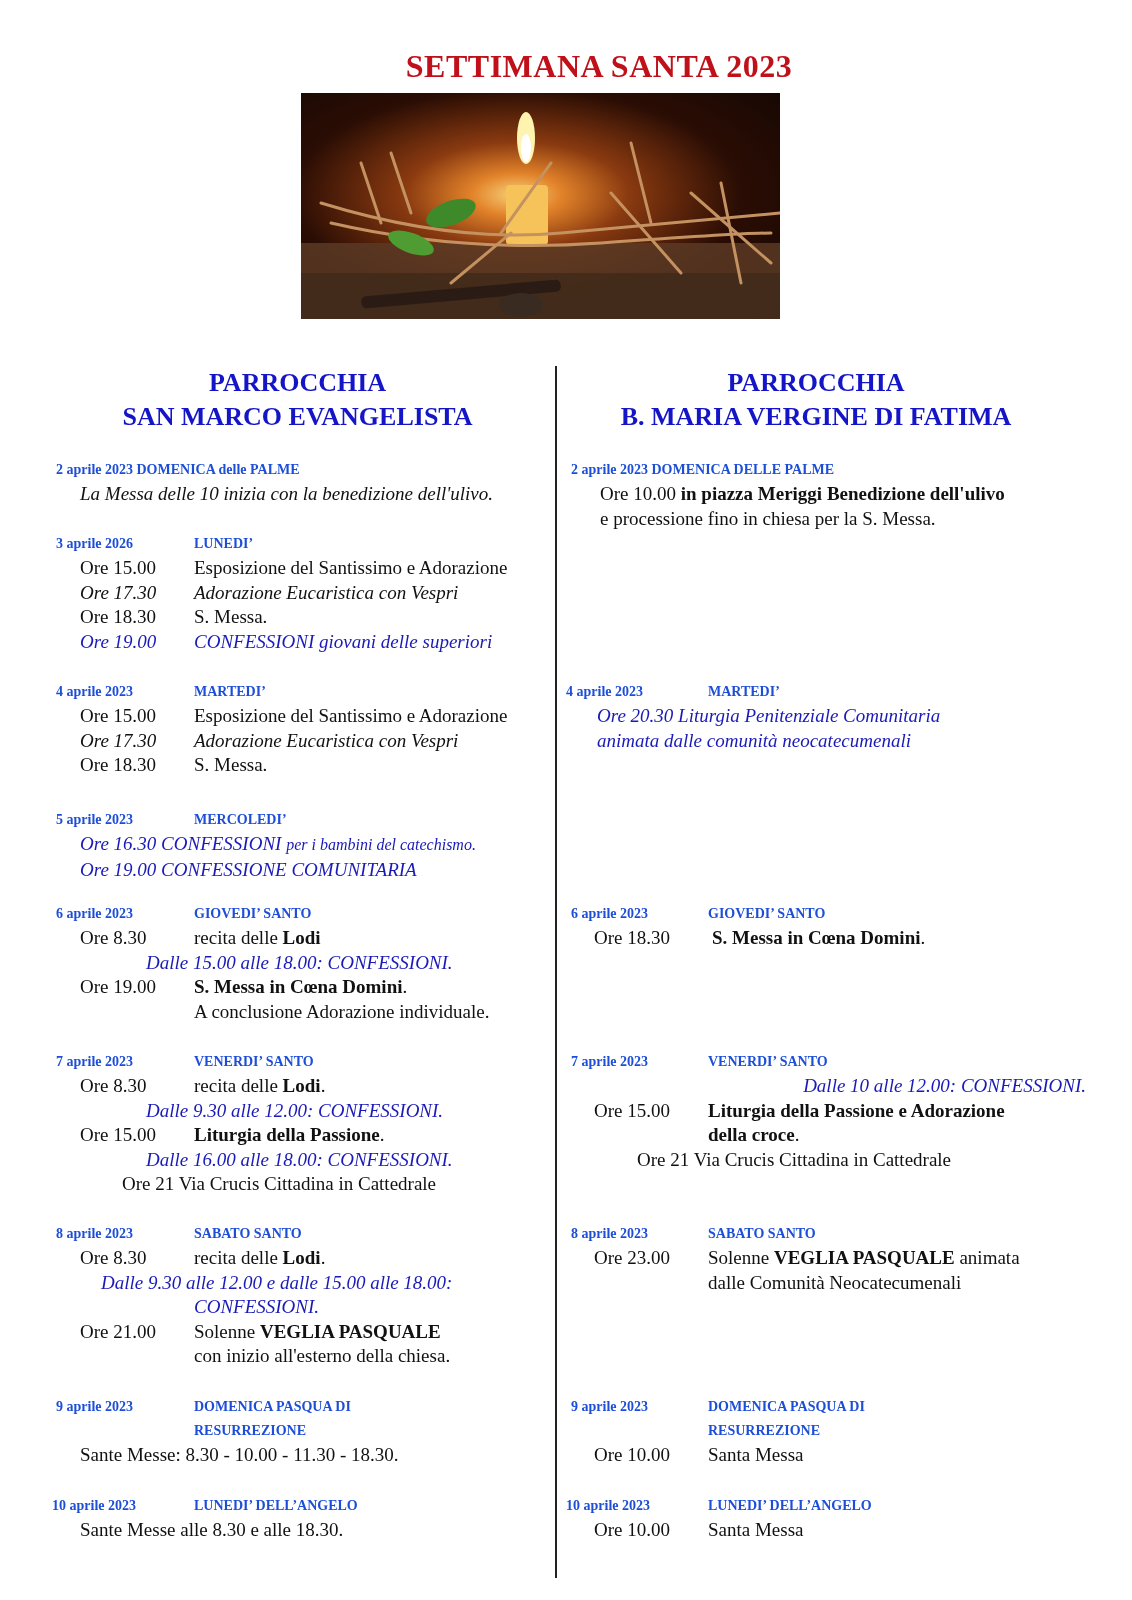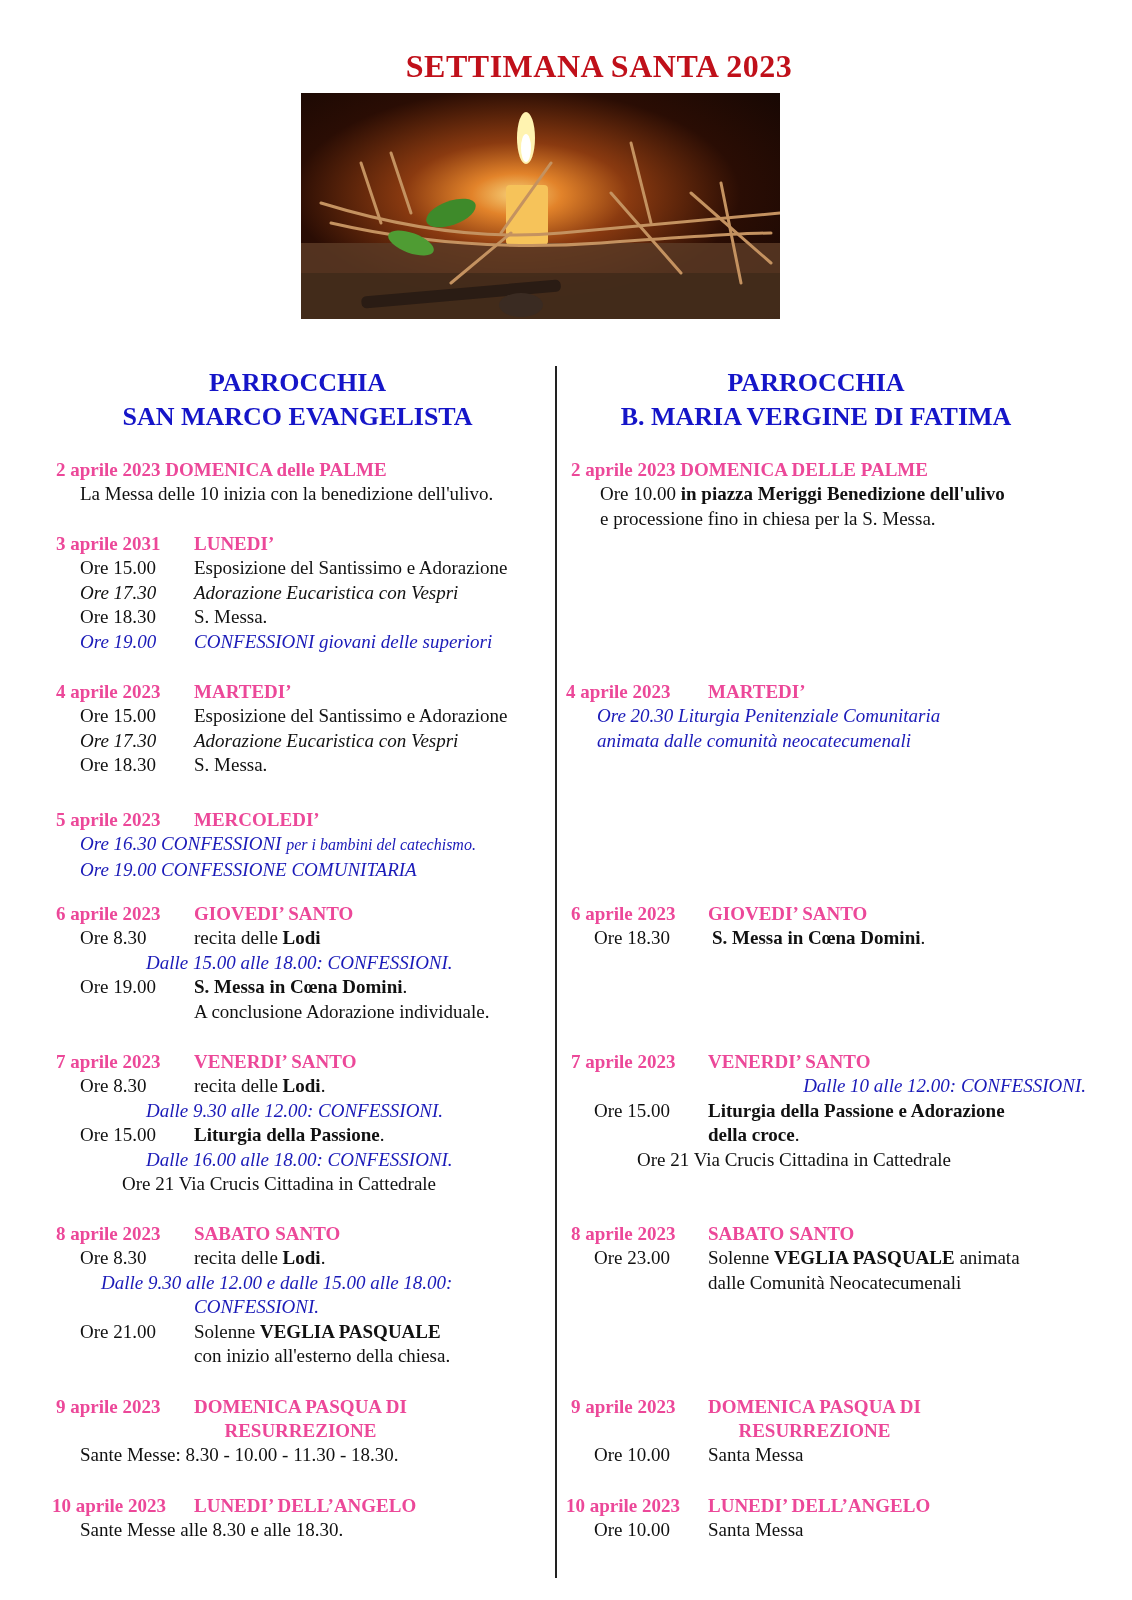--- a/index.html
+++ b/index.html
@@ -10,23 +10,23 @@
   .photo { position:absolute; left:301px; top:93px; width:479px; height:226px; overflow:hidden;
            background: radial-gradient(ellipse at 45% 45%, #f7d27a 0%, #e2832a 12%, #8a3a10 30%, #2a0d04 60%, #120603 100%); }
   .photo svg { width:100%; height:100%; display:block; }
   .divider { position:absolute; left:555px; top:366px; width:2px; height:1212px; background:#222; }
   .col { position:absolute; top:366px; }
   .col.left { left:40px; width:515px; }
   .col.right { left:566px; width:520px; }
   .parish { text-align:center; color:#1515c8; font-weight:bold; font-size:26px; line-height:34px; }
   .parish.left { margin-left:0; width:515px; }
   .day { position:absolute; left:0; width:100%; }
-  .hdr { color:#ec4899; font-weight:bold; font-size:19px; line-height:24px; white-space:nowrap; }
+  .hdr { color:#1d4ed8; font-weight:bold; font-size:14px; line-height:24px; white-space:nowrap; }
   .hdr .date { display:inline-block; }
-  .hdr .name { display:inline-block; vertical-align:top;text-align:center; }
+  .hdr .name { display:inline-block; vertical-align:top; }
   .line { font-size:19px; line-height:24.6px; white-space:nowrap; }
   .t { display:inline-block; width:114px; }
   .blue { color:#1a1ab8; font-style:italic; }
   .it { font-style:italic; }
   .b { font-weight:bold; }
   .small { font-size:16px; }
 </style>
 </head>
 <body>
 
@@ -64,26 +64,26 @@
   <div class="parish left" style="position:absolute; top:0; left:0;">
     <div>PARROCCHIA</div>
     <div>SAN MARCO EVANGELISTA</div>
   </div>
 
   <div class="day" style="top:92px;">
     <div class="hdr" style="padding-left:16px;">
       <span>2 aprile 2023</span>
       <span>DOMENICA delle PALME</span>
     </div>
-    <div class="line" style="padding-left:40px;">La Messa delle 10 inizia con la benedizione dell'ulivo.</div>
+    <div class="line" style="padding-left:40px;font-style:italic;">La Messa delle 10 inizia con la benedizione dell'ulivo.</div>
   </div>
 
   <div class="day" style="top:166px;">
     <div class="hdr" style="padding-left:16px;">
-      <span class="date" style="width:138px;">3 aprile 2031</span><span class="name">LUNEDI’</span>
+      <span class="date" style="width:138px;">3 aprile 2026</span><span class="name">LUNEDI’</span>
     </div>
     <div class="line" style="padding-left:40px;"><span class="t">Ore 15.00</span><span>Esposizione del Santissimo e Adorazione</span></div>
     <div class="line it" style="padding-left:40px;"><span class="t">Ore 17.30</span><span>Adorazione Eucaristica con Vespri</span></div>
     <div class="line" style="padding-left:40px;"><span class="t">Ore 18.30</span><span>S. Messa.</span></div>
     <div class="line blue" style="padding-left:40px;"><span class="t">Ore 19.00</span><span>CONFESSIONI giovani delle superiori</span></div>
   </div>
 
   <div class="day" style="top:314px;">
     <div class="hdr" style="padding-left:16px;">
       <span class="date" style="width:138px;">4 aprile 2023</span><span class="name">MARTEDI’</span>

